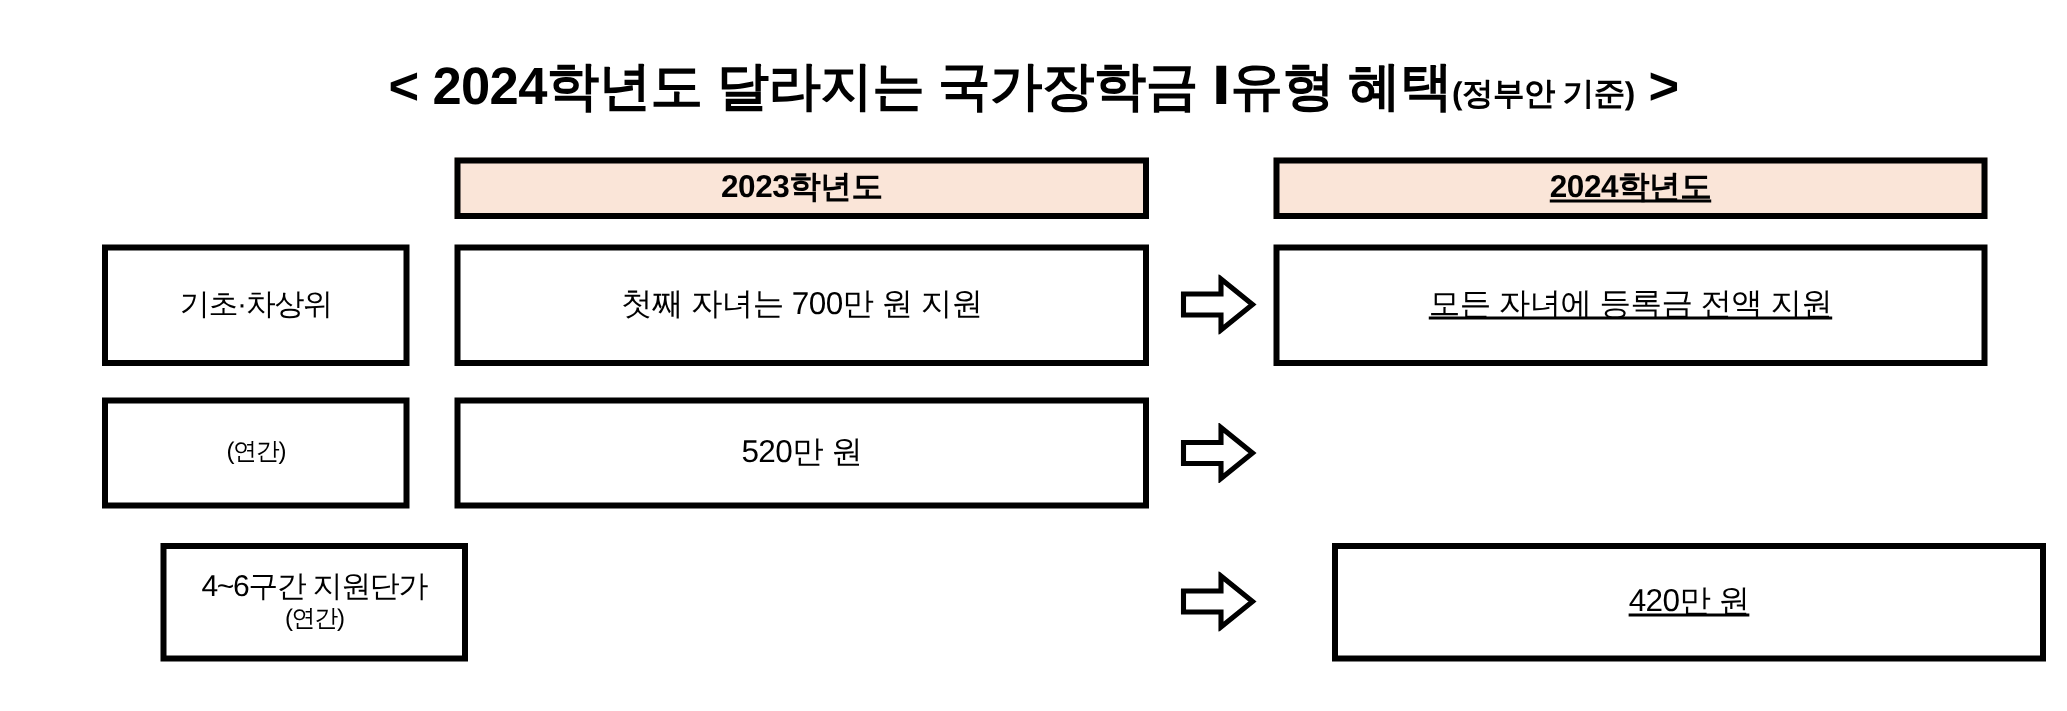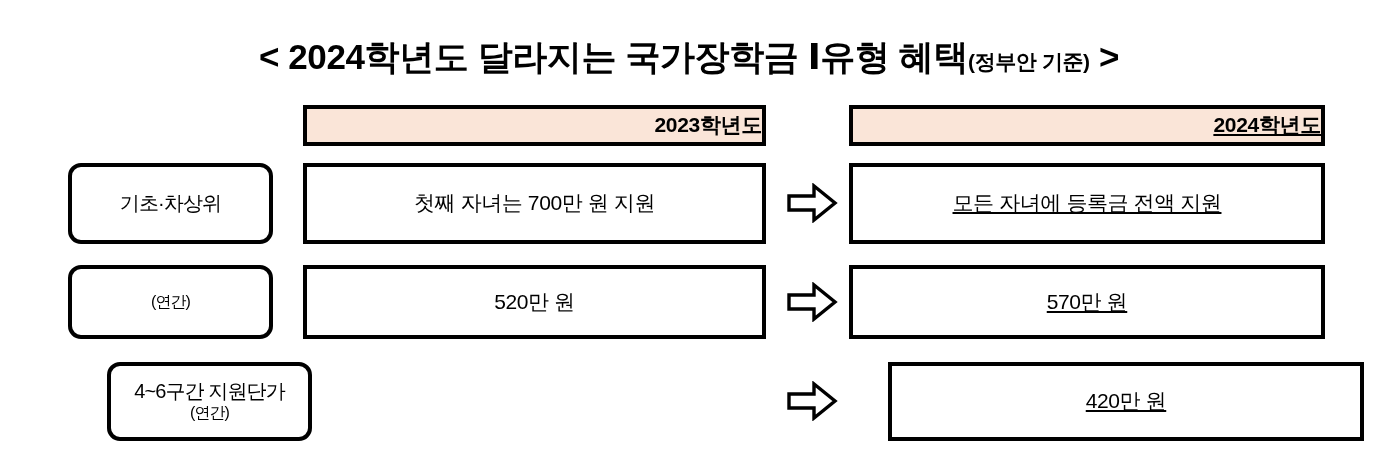--- a/index.html
+++ b/index.html
@@ -56,30 +56,28 @@
     justify-content: center;
     text-align: center;
     line-height: 1.34;
   }
 
   .cell.header {
     background: #fae5d8;
     font-size: 21px;
     font-weight: bold;
     letter-spacing: -0.3px;
-    justify-content: flex-end;
   }
 
   .cell.label {
     font-size: 20px;
     letter-spacing: -0.9px;
     flex-direction: column;
     line-height: 1.18;
     overflow: visible;
-    border-radius: 13px;
   }
   .cell.label .label-line1 {
     white-space: nowrap;
   }
   .cell.label .label-line2 {
     font-size: 16px;
     white-space: nowrap;
   }
 
   .cell.body {
@@ -152,23 +150,20 @@
     <span class="label-line2">(연간)</span>
   </div>
   <div class="cell body col-a row-2">
     <span class="body-line">520만 원</span>
   </div>
   <div class="arrow arrow-2">
     <svg width="52" height="40" viewBox="0 0 52 40" aria-hidden="true">
       <path d="M3 13 H28 V3 L49 20 L28 37 V27 H3 Z" fill="#ffffff" stroke="#000000" stroke-width="3.4" stroke-linejoin="miter"></path>
     </svg>
   </div>
-  <div class="cell body col-b row-2">
-    <span class="body-line">570만 원</span>
-  </div>
 
   <div class="cell label col-label row-3">
     <span class="label-line1">4~6구간 지원단가</span>
     <span class="label-line2">(연간)</span>
   </div>
   <div class="arrow arrow-3">
     <svg width="52" height="40" viewBox="0 0 52 40" aria-hidden="true">
       <path d="M3 13 H28 V3 L49 20 L28 37 V27 H3 Z" fill="#ffffff" stroke="#000000" stroke-width="3.4" stroke-linejoin="miter"></path>
     </svg>
   </div>

